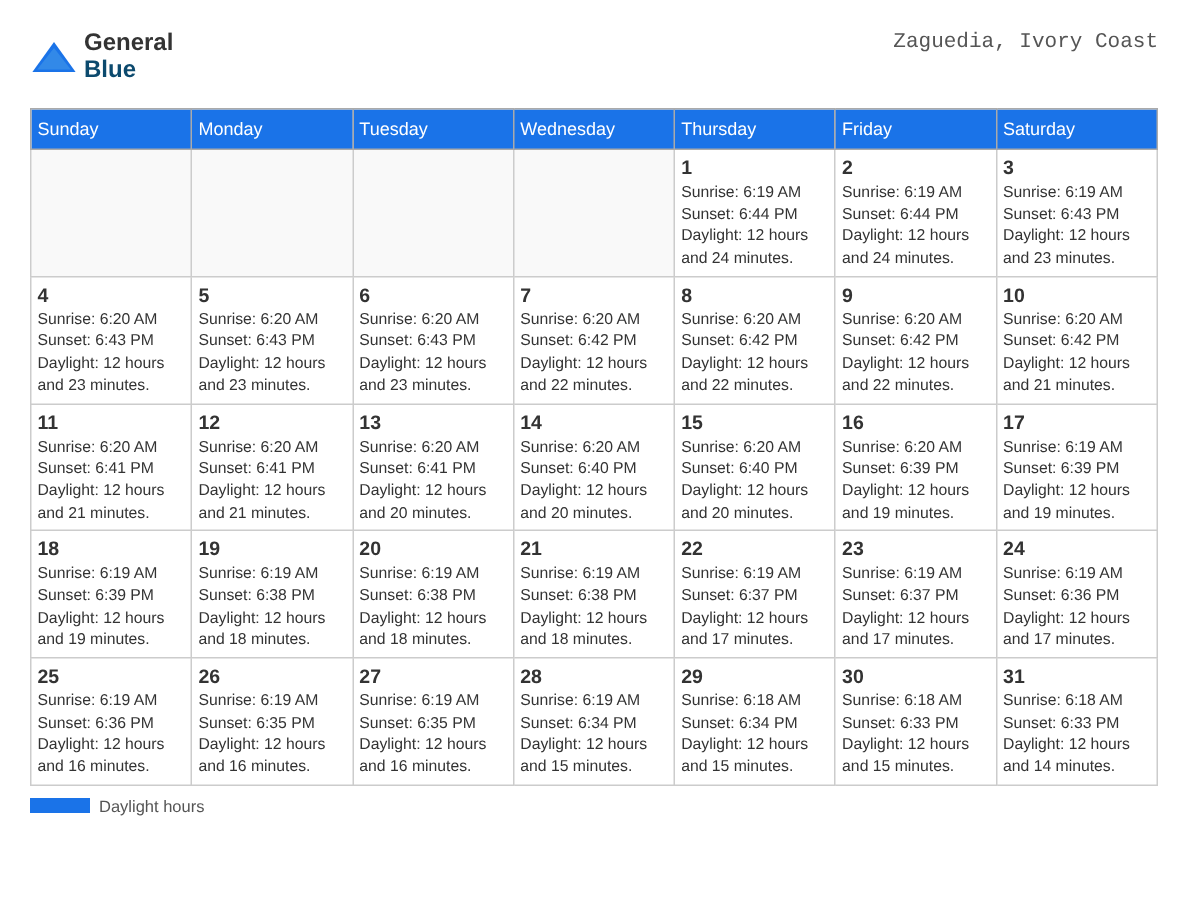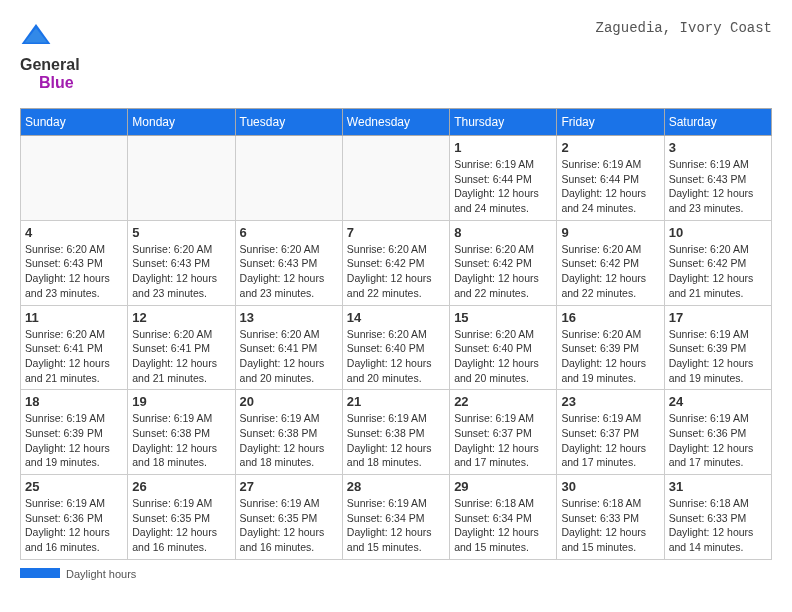--- a/index.html
+++ b/index.html
@@ -11,23 +11,22 @@
       padding: 20px;
     }
     .header {
       display: flex;
       justify-content: space-between;
       align-items: flex-start;
       margin-bottom: 10px;
     }
     .logo {
       display: flex;
-      align-items: flex-start;
+      align-items: flex-end;
       gap: 4px;
-      flex-direction: column;
     }
     .logo-icon {
       width: 32px;
       height: 32px;
     }
     .title-block {
       text-align: right;
     }
     .month-year {
       font-size: 36px;
@@ -96,21 +95,21 @@
 <body>
 
 <div class="header">
   <div class="logo">
     <svg class="logo-icon" viewBox="0 0 40 40" xmlns="http://www.w3.org/2000/svg">
       <polygon points="20,5 38,30 2,30" fill="#1a73e8"></polygon>
       <polygon points="20,10 34,28 6,28" fill="#4a9fe8" opacity="0.5"></polygon>
     </svg>
     <div>
       <div style="font-size:16px;font-weight:bold;color:#333;">General</div>
-      <div style="font-size:16px;font-weight:bold;color:#a21caf;margin-left:19px;">Blue</div>
+      <div style="font-size:16px;font-weight:bold;color:#0c4a6e;">Blue</div>
     </div>
   </div>
   <div class="title-block">
     <div class="location">Zaguedia, Ivory Coast</div>
   </div>
 </div>
 
 <table class="calendar">
   <thead>
     <tr>

